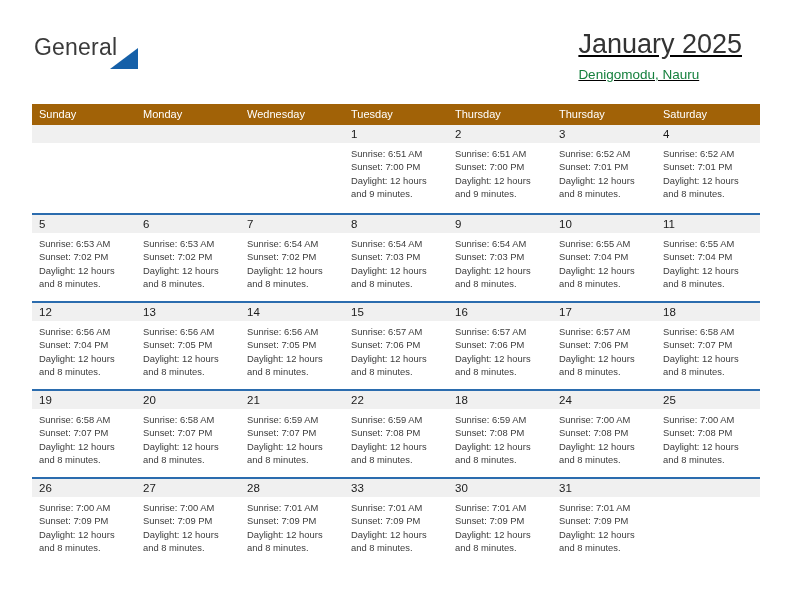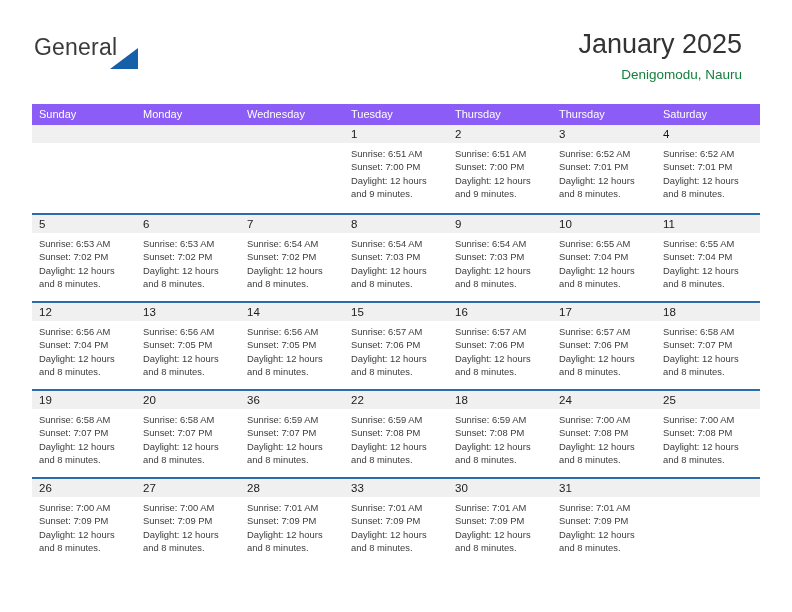--- a/index.html
+++ b/index.html
@@ -63,21 +63,21 @@
     height: 0;
     border-top: 0 solid transparent;
     border-left: 28px solid transparent;
     border-bottom: 21px solid #1560a8;
   }
 
   .title-block {
     position: absolute;
     right: 0;
     top: 0;
-    text-align: right;
+    text-decoration: underline;
   }
   .cal-title {
     font-size: 27px;
     color: #333333;
     line-height: 32px;
     white-space: nowrap;
   }
   .cal-subtitle {
     font-size: 13.5px;
     color: #15803d;
@@ -88,21 +88,21 @@
 
   
   .calendar {
     position: absolute;
     left: 32px;
     top: 104px;
     width: 728px;
   }
   .dow-row {
     display: flex;
-    background: #8b5cf6;
+    background: #a16207;
     height: 21px;
   }
   .dow-cell {
     flex: 1 1 0;
     color: #ffffff;
     font-size: 11px;
     line-height: 21px;
     padding-left: 7px;
     box-sizing: border-box;
     white-space: nowrap;
@@ -369,21 +369,21 @@
           <div class="day-cell">
             <span class="day-num">20</span>
             <div class="day-info">
               <div>Sunrise: 6:58 AM</div>
               <div>Sunset: 7:07 PM</div>
               <div>Daylight: 12 hours</div>
               <div>and 8 minutes.</div>
             </div>
           </div>
           <div class="day-cell">
-            <span class="day-num">36</span>
+            <span class="day-num">21</span>
             <div class="day-info">
               <div>Sunrise: 6:59 AM</div>
               <div>Sunset: 7:07 PM</div>
               <div>Daylight: 12 hours</div>
               <div>and 8 minutes.</div>
             </div>
           </div>
           <div class="day-cell">
             <span class="day-num">22</span>
             <div class="day-info">

